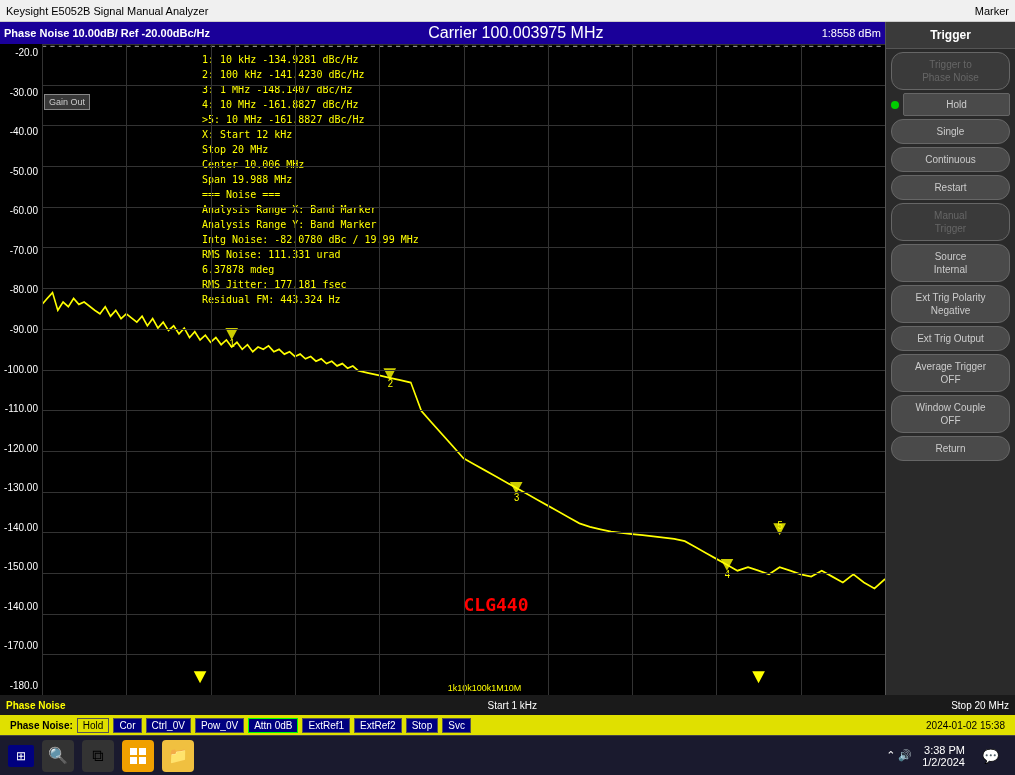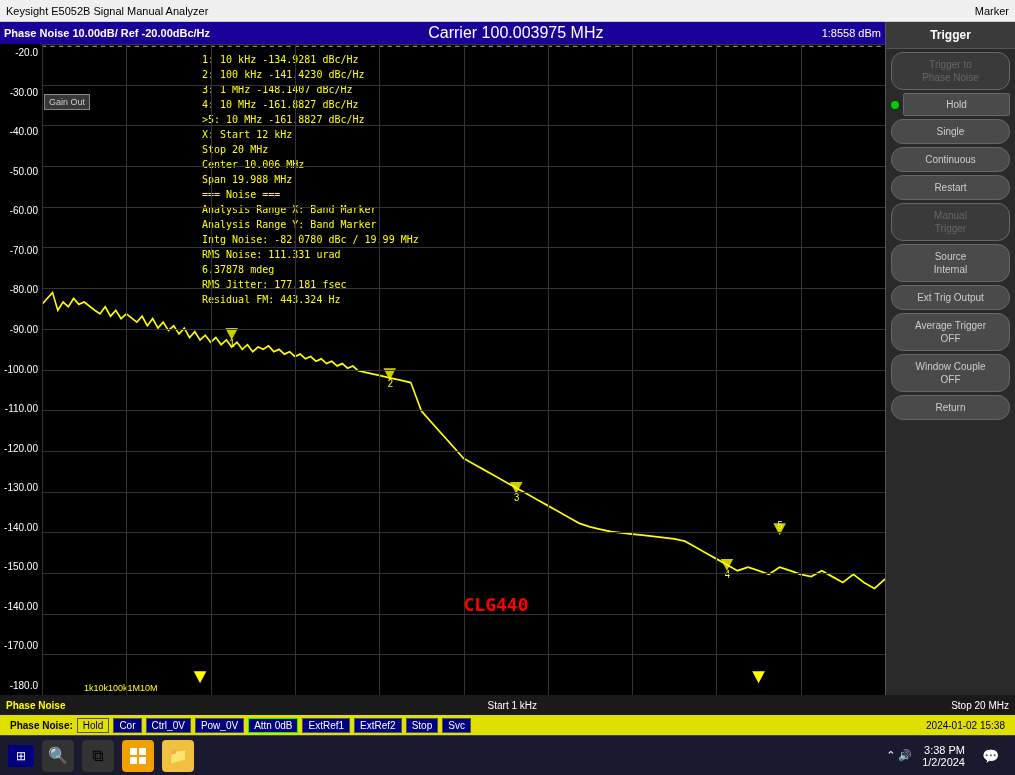--- a/index.html
+++ b/index.html
@@ -293,21 +293,21 @@
       font-size: 11px;
     }
 
     
     #freq-labels {
       position: absolute;
       bottom: 2px;
       left: 42px;
       right: 0;
       display: flex;
-      justify-content: flex-start;
+      justify-content: center;
       color: #ffff00;
       font-size: 9px;
     }
 
     #gain-box {
       position: absolute;
       top: 50px;
       left: 44px;
       background: rgba(80,80,80,0.7);
       color: #ccc;
@@ -479,20 +479,22 @@
             <div class="dot-indicator"></div>
             <div class="dot-btn active" style="white-space: pre-line;">Hold</div>
           </div>
           <div class="panel-btn" style="white-space: pre-line;">Single</div>
           <div class="panel-btn" style="white-space: pre-line;">Continuous</div>
           <div class="panel-btn" style="white-space: pre-line;">Restart</div>
           <div class="panel-btn disabled" style="white-space: pre-line;">Manual
 Trigger</div>
           <div class="panel-btn" style="white-space: pre-line;">Source
 Internal</div>
+          <div class="panel-btn" style="white-space: pre-line;">Ext Trig Polarity
+Negative</div>
           <div class="panel-btn" style="white-space: pre-line;">Ext Trig Output</div>
           <div class="panel-btn" style="white-space: pre-line;">Average Trigger
 OFF</div>
           <div class="panel-btn" style="white-space: pre-line;">Window Couple
 OFF</div>
           <div class="panel-btn" style="white-space: pre-line;">Return</div>
         </div>
     </div>
 
   </div>

